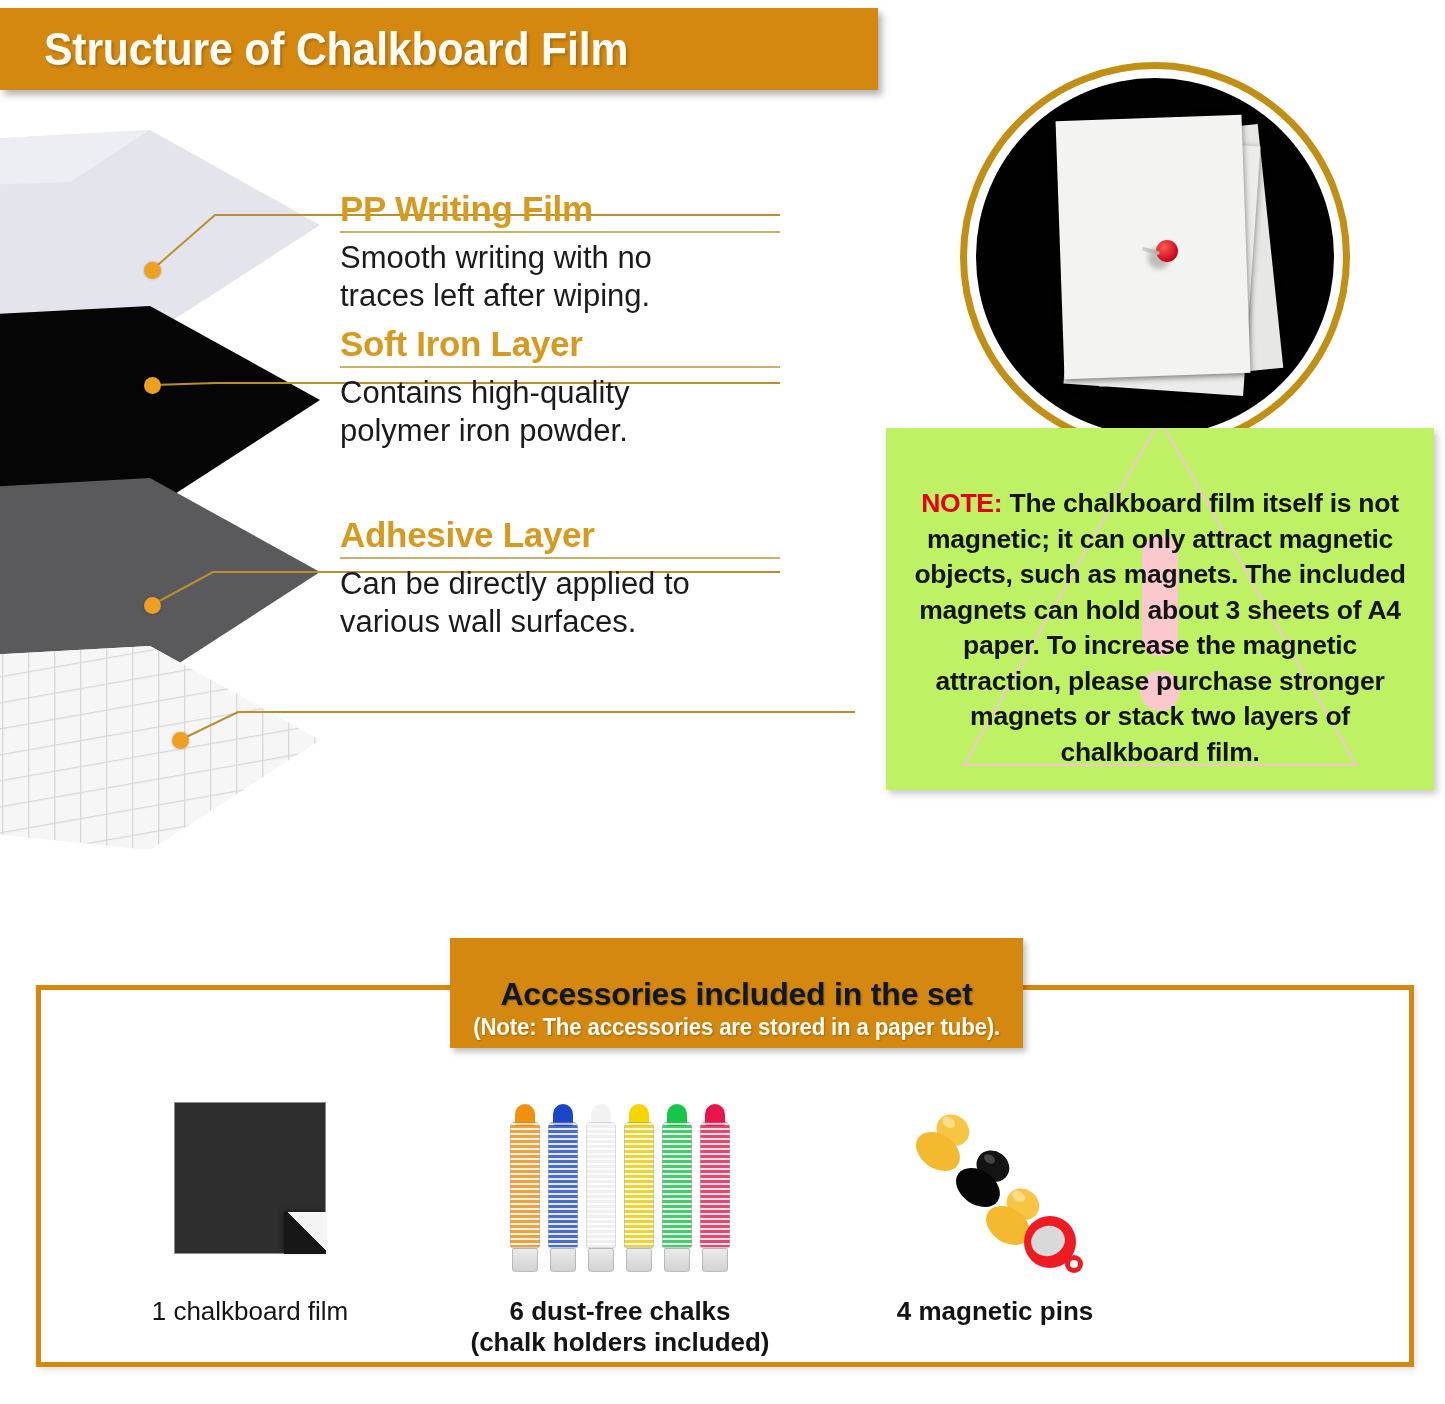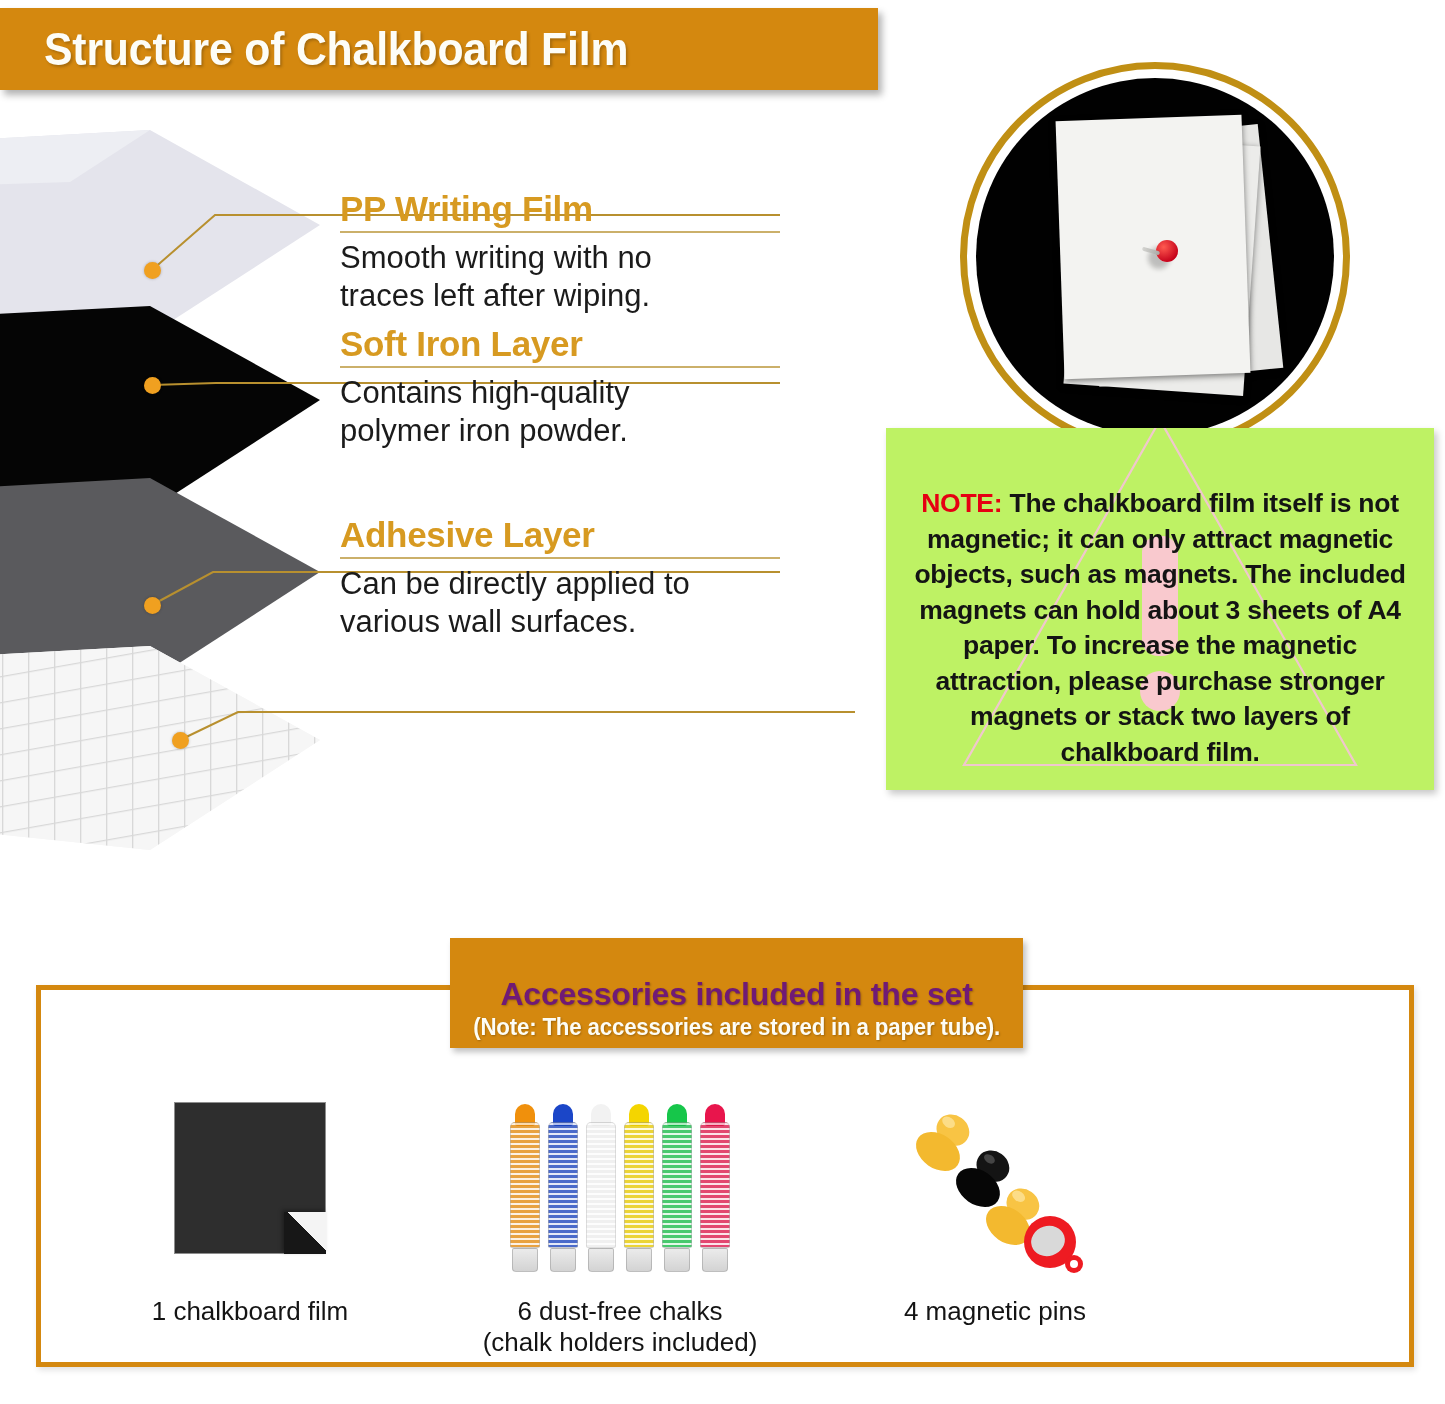--- a/index.html
+++ b/index.html
@@ -103,33 +103,33 @@
     box-shadow:2px 3px 6px rgba(0,0,0,.12);
   }
   #accessories-banner{
     position:absolute;left:450px;top:938px;width:573px;height:110px;
     background:#d4880f;box-shadow:3px 4px 6px rgba(0,0,0,.25);
     z-index:6;display:flex;flex-direction:column;
     align-items:center;justify-content:flex-end;padding-bottom:7px;
     box-sizing:border-box;
   }
   #accessories-banner .big{
-    color:#701a75;font-size:32px;font-weight:bold;letter-spacing:-.2px;
+    color:#0f172a;font-size:32px;font-weight:bold;letter-spacing:-.2px;
     text-shadow:1px 1px 2px rgba(0,0,0,.25);white-space:nowrap;
   }
   #accessories-banner .small{
     color:#fdfdf6;font-size:23px;font-weight:bold;letter-spacing:-.2px;
     text-shadow:1px 1px 2px rgba(0,0,0,.25);white-space:nowrap;margin-top:1px;
     transform:scaleX(.97);
   }
 
   .acc-item{position:absolute;top:1090px;text-align:center;}
   .acc-art{height:190px;position:relative;}
   .acc-cap{font-size:26px;color:#141414;line-height:1.2;margin-top:16px;white-space:pre-line;}
-  .acc-cap.bold{font-weight:normal;}
+  .acc-cap.bold{font-weight:bold;}
 
   #acc-film    {left:55px;width:390px;}
   #acc-chalks  {left:430px;width:380px;}
   #acc-pins    {left:830px;width:330px;}
   #acc-eraser  {left:1130px;width:270px;}
 
   
   #film-art{
     position:absolute;left:50%;top:12px;transform:translateX(-50%);
     width:152px;height:152px;background:#2e2e2e;

